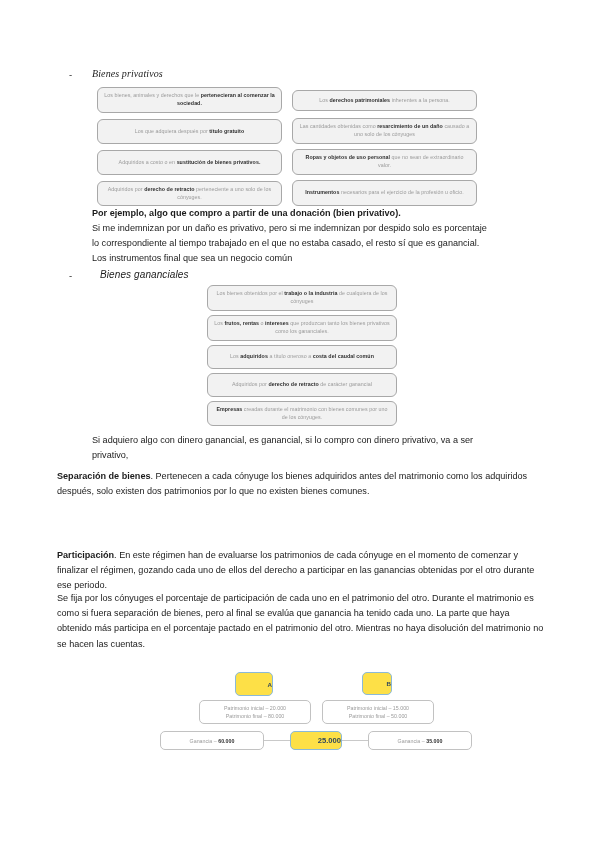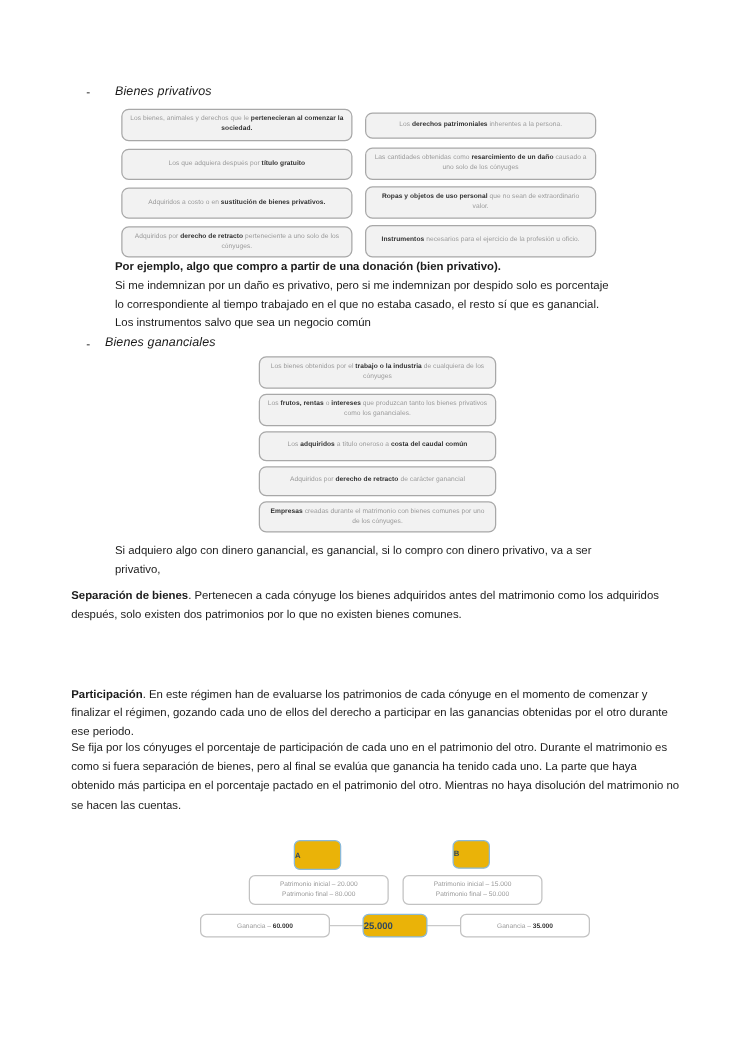--- a/index.html
+++ b/index.html
@@ -68,26 +68,26 @@
   .gbox b {
     color: #2f2f2f;
     font-weight: bold;
   }
   .gbox-inner { display: block; width: 100%; }
 
   
   .bbox {
     position: absolute;
     box-sizing: border-box;
-    background: #eab308;
+    background: #fde047;
     border: 1px solid #8ab9d8;
     border-radius: 5px;
     display: flex;
     align-items: center;
-    justify-content: flex-start;
+    justify-content: flex-end;
     font-size: 6.2px;
     font-weight: bold;
     color: #31495c;
   }
   .wbox {
     position: absolute;
     box-sizing: border-box;
     background: #ffffff;
     border: 1px solid #c2c2c2;
     border-radius: 5px;
@@ -106,21 +106,21 @@
     height: 1px;
     background: #c9c9c9;
   }
 </style>
 </head>
 <body>
 
 <div class="page">
 
   <span class="bullet-dash" style="left:69px; top:69px;">-</span>
-  <span class="bullet-line bullet-italic" style="left:92px; top:68px;">Bienes privativos</span>
+  <span class="bullet-line bullet-italic" style="left:92px; top:68px;font-family:Liberation Serif, serif;">Bienes privativos</span>
 
   <div class="gbox" style="left:97px; top:87px; width:185px; height:26px;">
     <span class="gbox-inner"><span>Los bienes, animales y derechos que le </span><b>pertenecieran al comenzar la sociedad.</b></span>
   </div>
   <div class="gbox" style="left:97px; top:119px; width:185px; height:25px;">
     <span class="gbox-inner"><span>Los que adquiera después por </span><b>título gratuito</b></span>
   </div>
   <div class="gbox" style="left:97px; top:150px; width:185px; height:25px;">
     <span class="gbox-inner"><span>Adquiridos a costo o en </span><b>sustitución de bienes privativos.</b></span>
   </div>
@@ -137,24 +137,24 @@
   <div class="gbox" style="left:292px; top:149px; width:185px; height:26px;">
     <span class="gbox-inner"><b>Ropas y objetos de uso personal </b><span>que no sean de extraordinario valor.</span></span>
   </div>
   <div class="gbox" style="left:292px; top:180px; width:185px; height:26px;">
     <span class="gbox-inner"><b>Instrumentos </b><span>necesarios para el ejercicio de la profesión u oficio.</span></span>
   </div>
 
   <div class="para" style="left:92px; top:206px; width:440px;font-weight:bold;">Por ejemplo, algo que compro a partir de una donación (bien privativo).</div>
   <div class="para" style="left:92px; top:221px; width:450px;">Si me indemnizan por un daño es privativo, pero si me indemnizan por despido solo es porcentaje</div>
   <div class="para" style="left:92px; top:236px; width:450px;">lo correspondiente al tiempo trabajado en el que no estaba casado, el resto sí que es ganancial.</div>
-  <div class="para" style="left:92px; top:251px; width:440px;">Los instrumentos salvo que sea un negocio común</div>
+  <div class="para" style="left:92px; top:251px; width:440px;">Los instrumentos final que sea un negocio común</div>
 
   <span class="bullet-dash" style="left:69px; top:270px;">-</span>
-  <span class="bullet-line bullet-italic" style="left:84px; top:269px;">Bienes gananciales</span>
+  <span class="bullet-line bullet-italic" style="left:100px; top:269px;">Bienes gananciales</span>
 
   <div class="gbox" style="left:207px; top:285px; width:190px; height:26px;">
     <span class="gbox-inner"><span>Los  bienes obtenidos por el </span><b>trabajo o la industria </b><span>de cualquiera de los cónyuges</span></span>
   </div>
   <div class="gbox" style="left:207px; top:315px; width:190px; height:26px;">
     <span class="gbox-inner"><span>Los  </span><b>frutos, rentas </b><span>o </span><b>intereses </b><span>que produzcan tanto los bienes privativos como los gananciales.</span></span>
   </div>
   <div class="gbox" style="left:207px; top:345px; width:190px; height:24px;">
     <span class="gbox-inner"><span>Los </span><b>adquiridos </b><span>a título oneroso a </span><b>costa del caudal común</b></span>
   </div>

